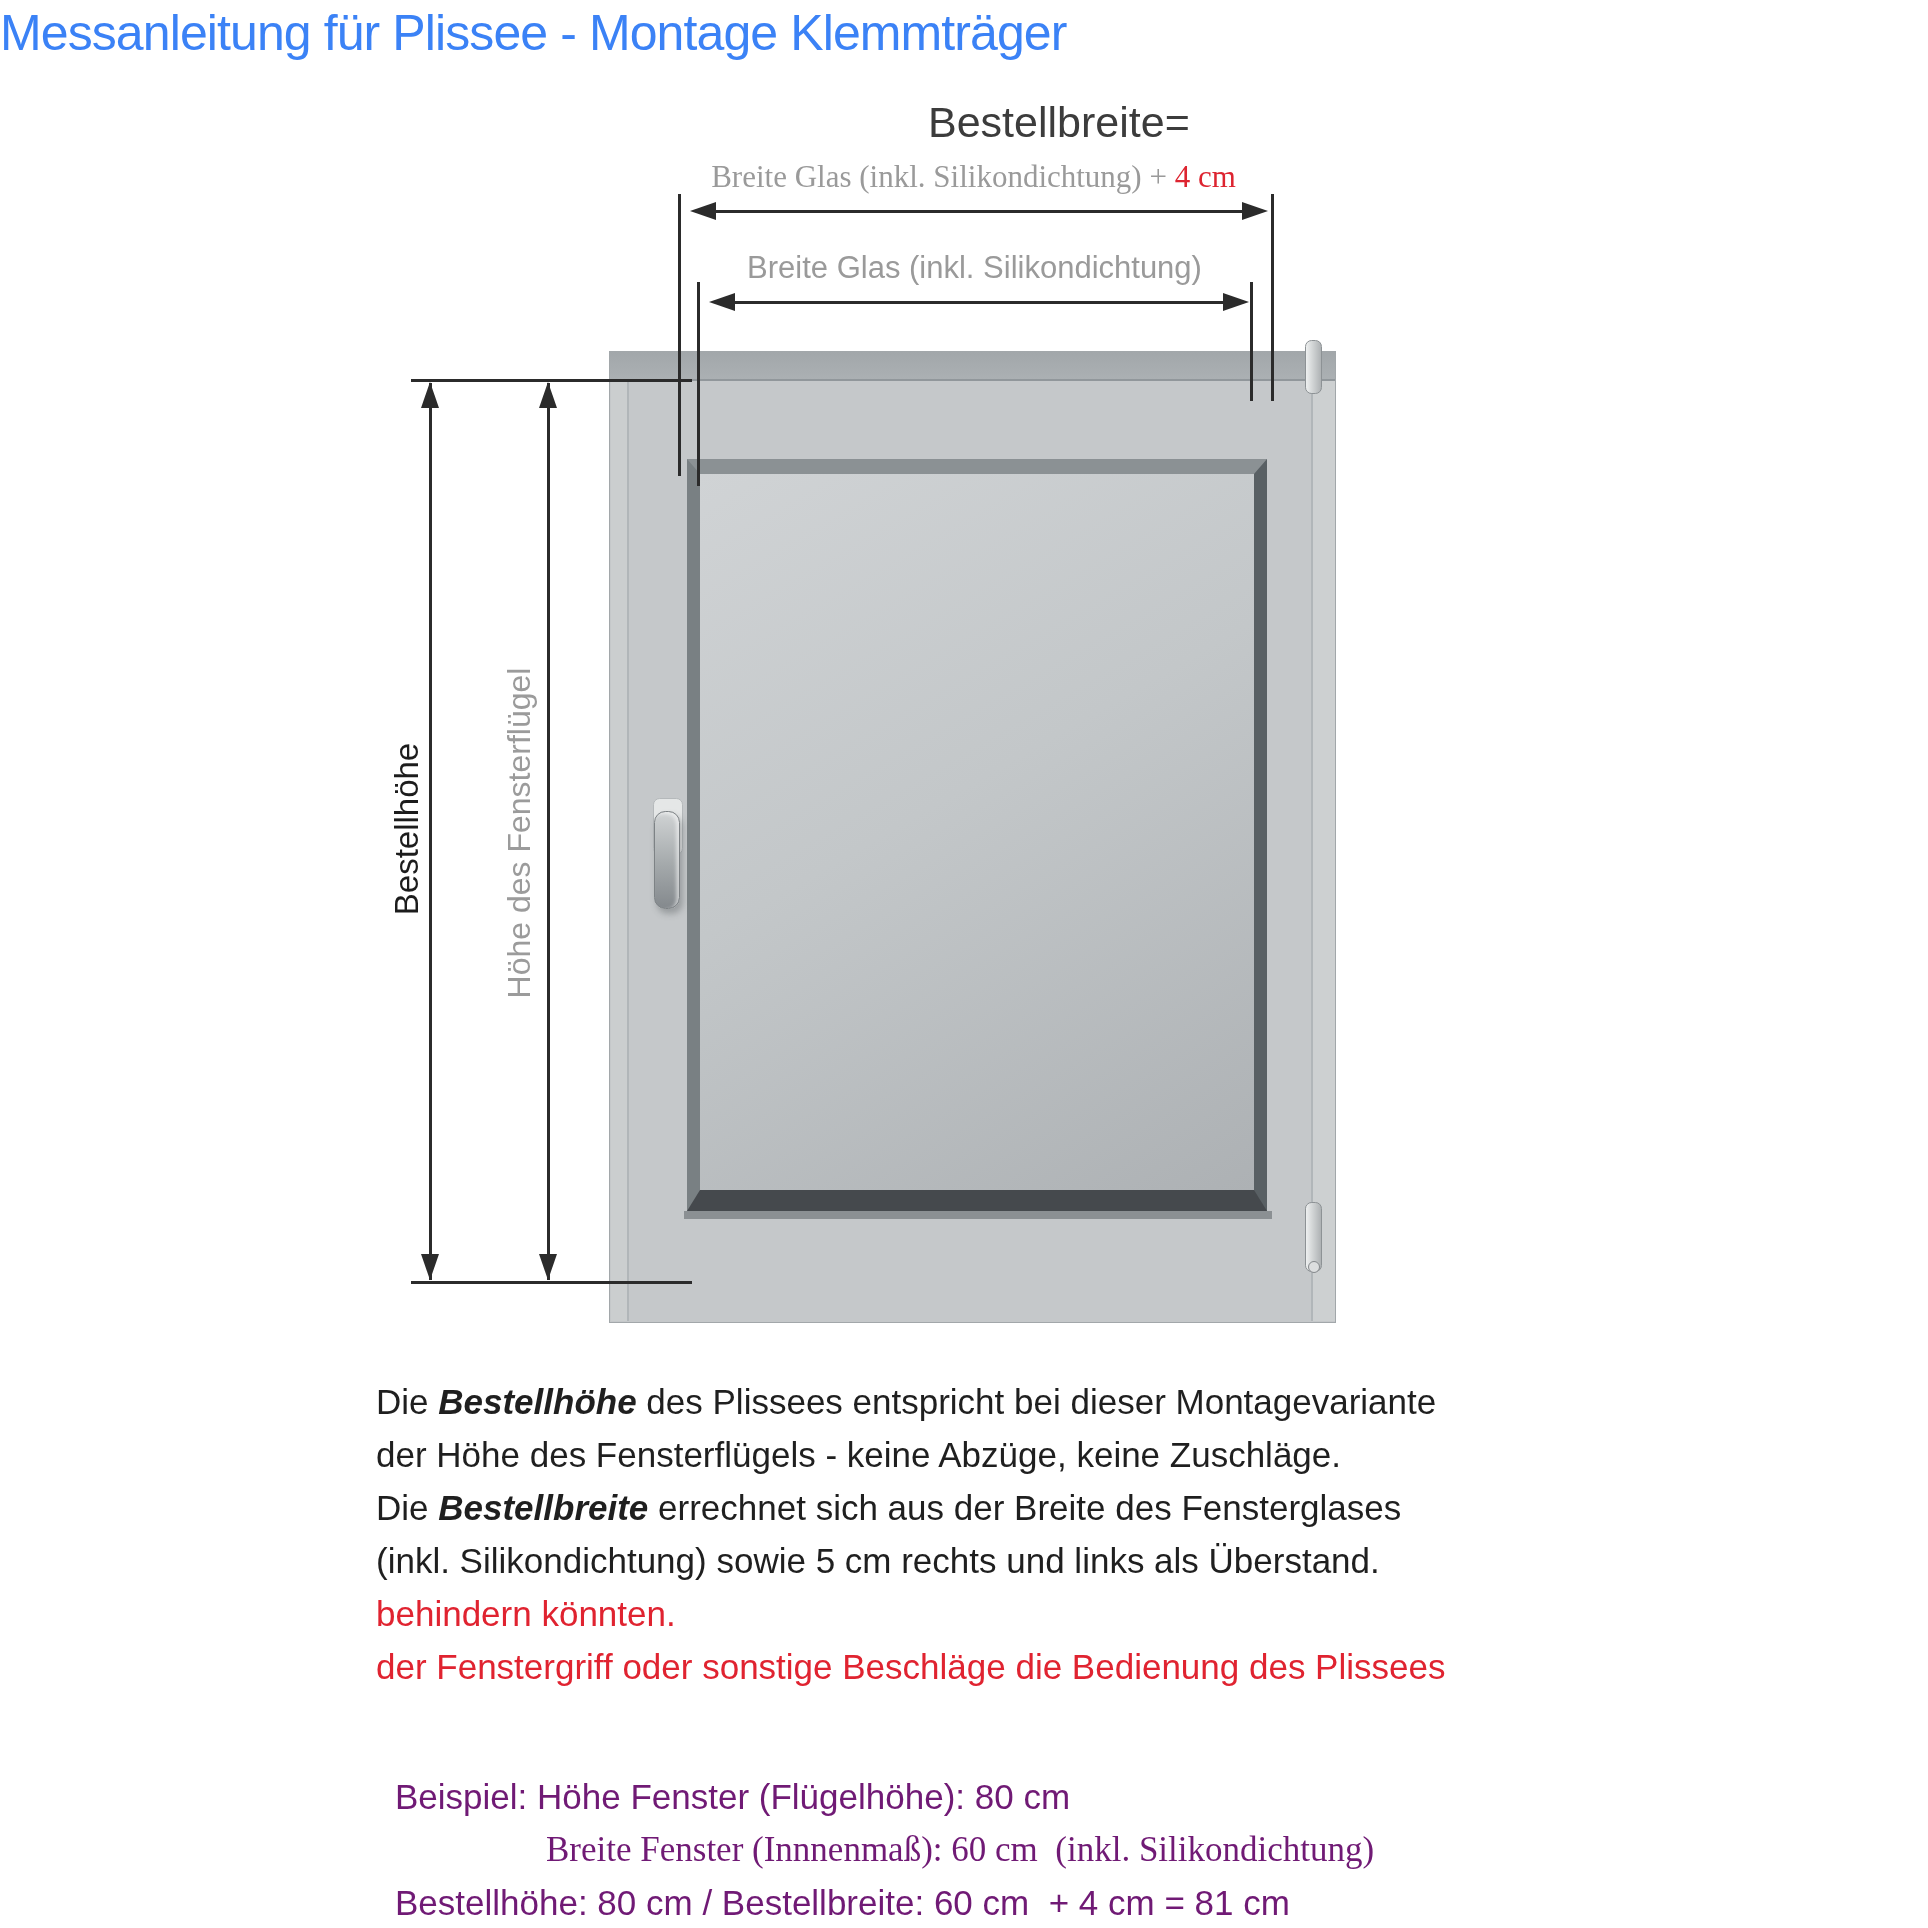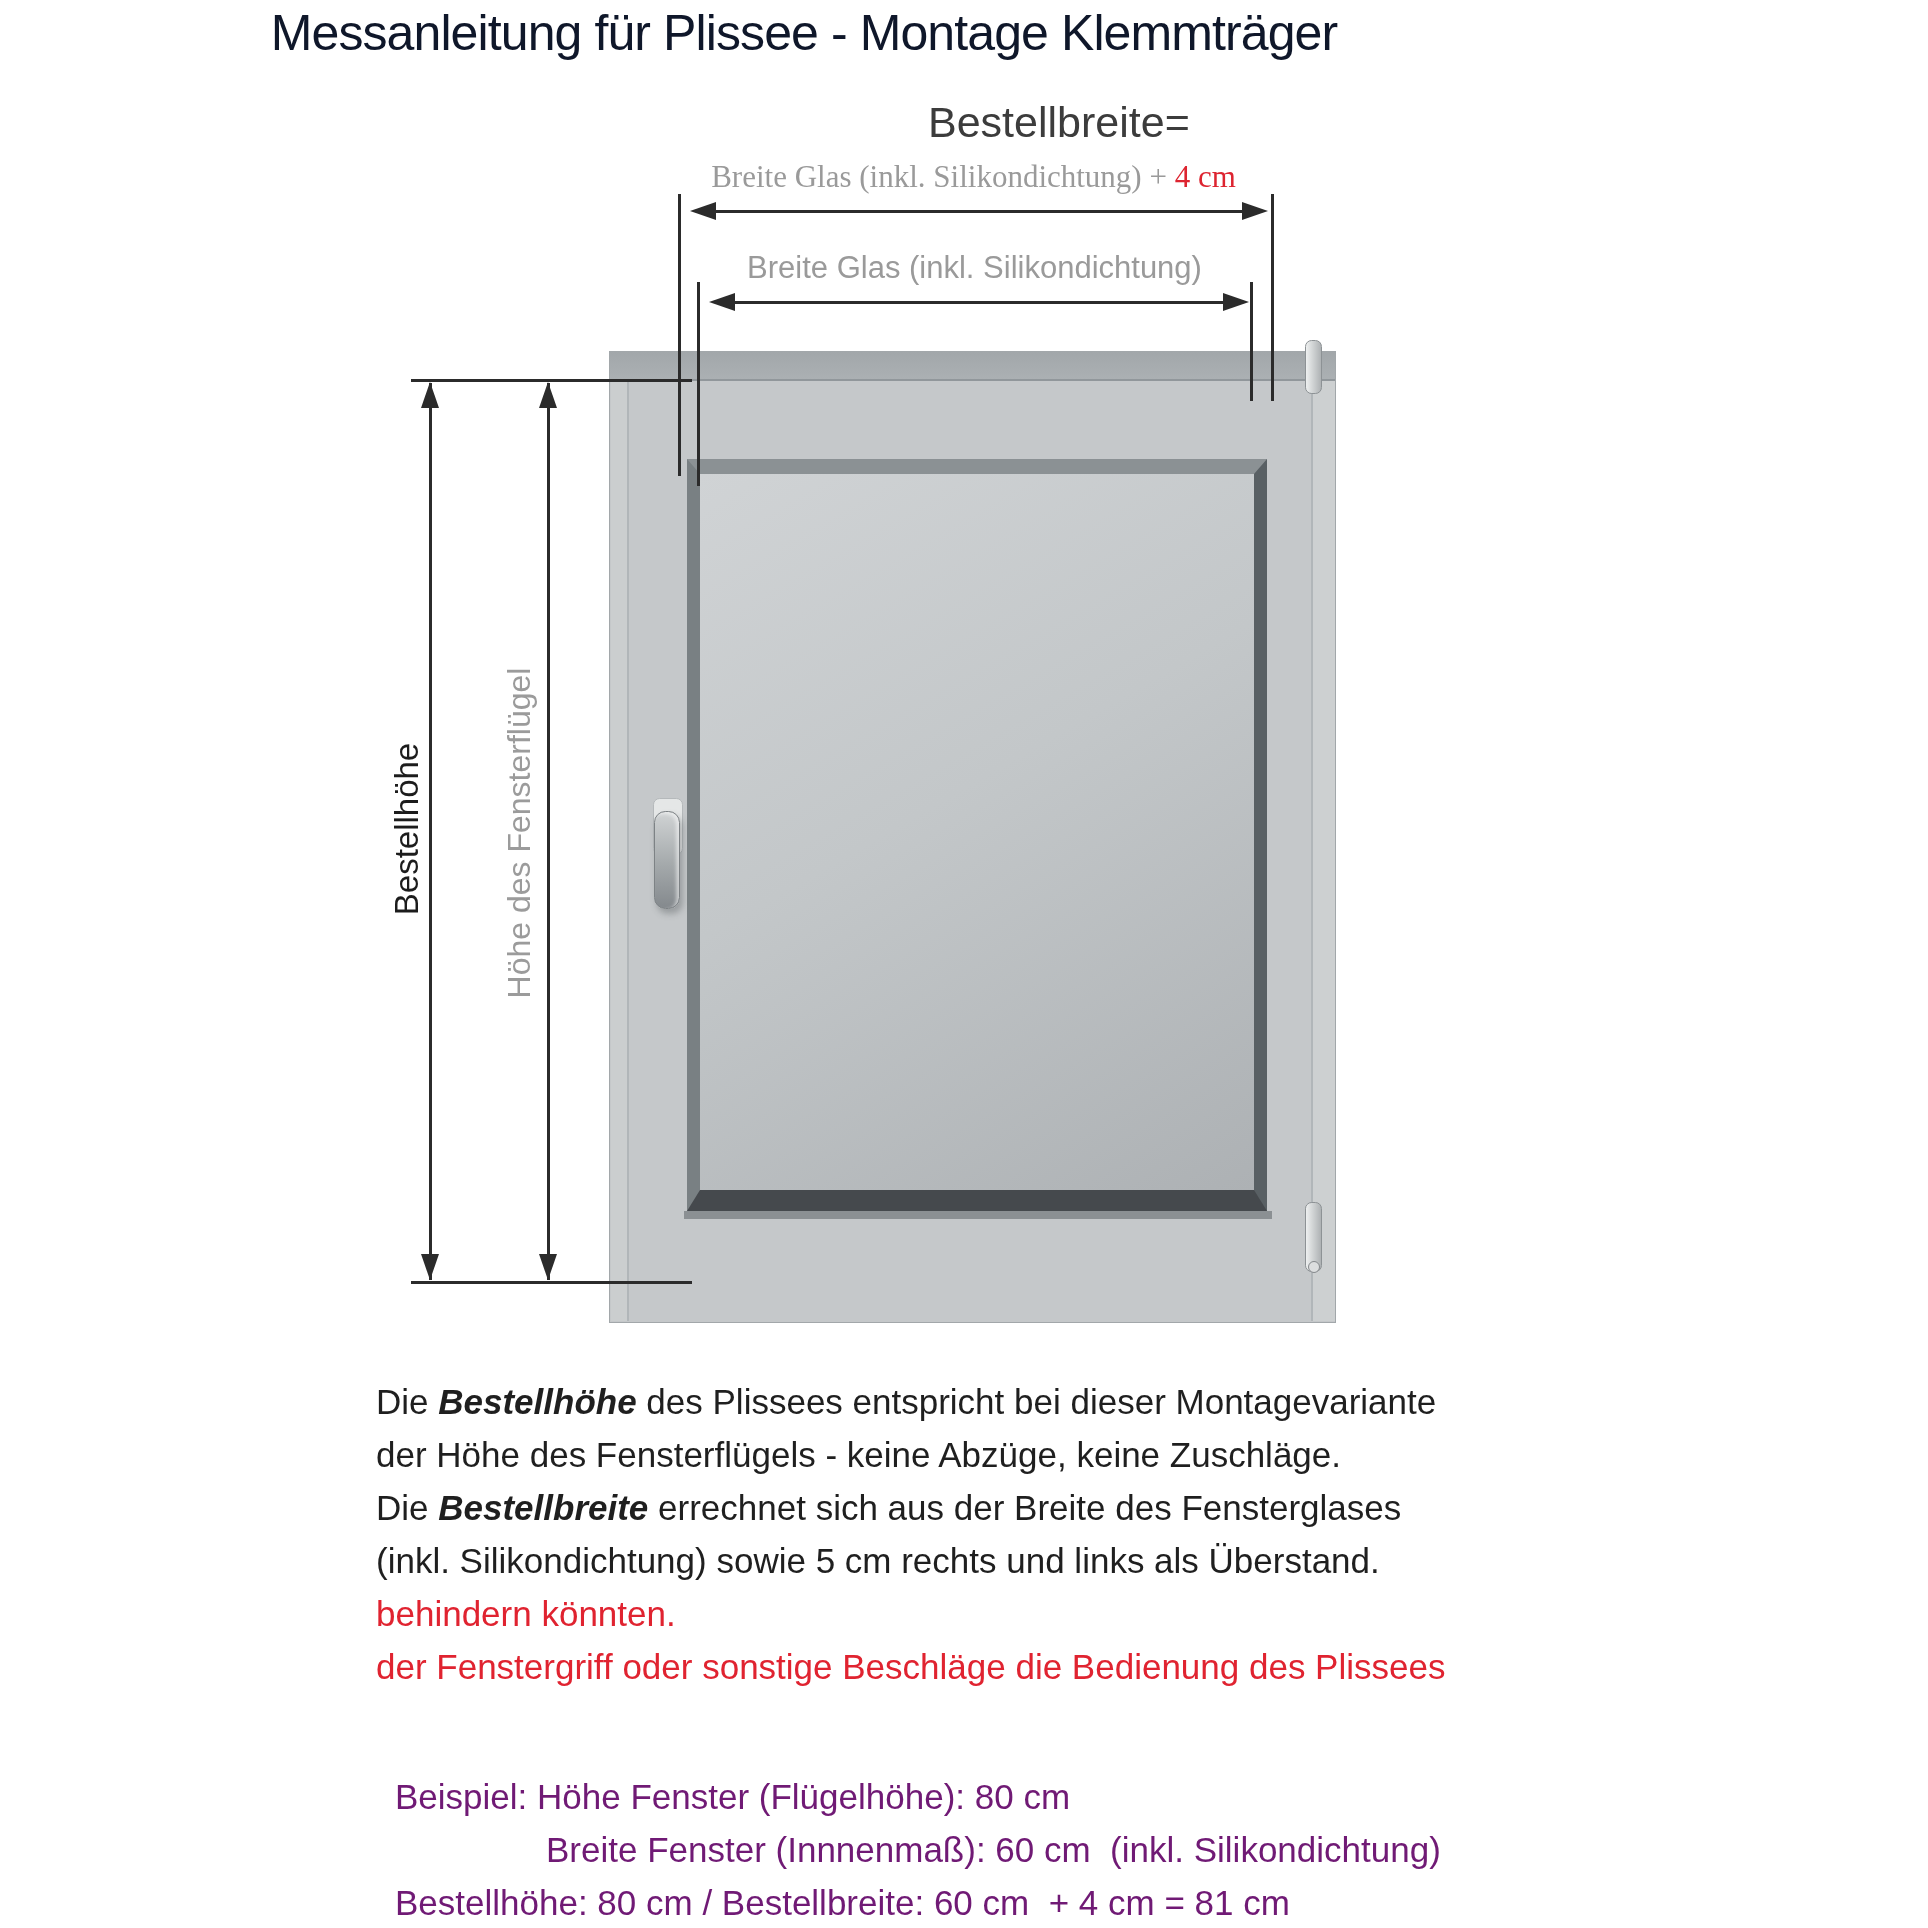--- a/index.html
+++ b/index.html
@@ -4,22 +4,22 @@
 <style>
   html,body { margin:0; padding:0; background:#ffffff; }
   body {
     width:1928px; height:1928px; position:relative; overflow:hidden;
     font-family:"Liberation Sans", sans-serif; color:#1f1f1f;
   }
   .abs { position:absolute; }
 
   
   .title {
-    left:0; top:3.8px; width:1608px; text-align:center;
-    font-size:50px; letter-spacing:-0.9px; color:#0f172a;
+    left:0; top:3.8px; width:1608px; 
+    font-size:50px; letter-spacing:-0.9px; color:#3b82f6;
   }
   .lbl-bestellbreite { left:928px; top:98px; font-size:43px; color:#3c3c3c; }
   .lbl-dim1 { left:691px; top:159px; width:565px; text-align:center; font-size:31px; color:#9a9a9a; white-space:nowrap;font-family:Liberation Serif, serif; }
   .lbl-dim1 .red { color:#dd2430; }
   .lbl-dim2 { left:692px; top:250px; width:565px; text-align:center; font-size:31px; color:#9a9a9a; white-space:nowrap; }
   .vlabel { transform:translate(-50%,-50%) rotate(-90deg); white-space:nowrap; }
   .vlabel1 { left:407px; top:829px; font-size:33px; color:#1c1c1c; }
   .vlabel2 { left:519px; top:833px; font-size:32px; color:#9b9b9b; }
 
   
@@ -85,21 +85,21 @@
   .h2L { left:709px; top:293px; }  .h2R { left:1223px; top:293px; }
   .v1U { left:421px; top:382px; }  .v1D { left:421px; top:1254px; }
   .v2U { left:539px; top:382px; }  .v2D { left:539px; top:1254px; }
 
   
   .copy { left:376px; top:1375px; font-size:35px; line-height:53px; color:#1f1f1f; }
   .copy .em { font-weight:bold; font-style:italic; }
   .copy .red-line { color:#e02330; }
   .example { left:395px; top:1770px; font-size:35px; line-height:53px; color:#701a75; }
   .example .line { white-space:pre; }
-  .example .indent { padding-left:151px; }
+  .example .indent { padding-left:151px;font-family:Liberation Serif, serif; }
 </style>
 </head>
 <body>
 
 <div class="abs title">Messanleitung für Plissee - Montage Klemmträger</div>
 
 <div>
   <div class="abs win-outer"></div>
   <div class="abs win-topband"></div>
   <div class="abs win-topline"></div>

